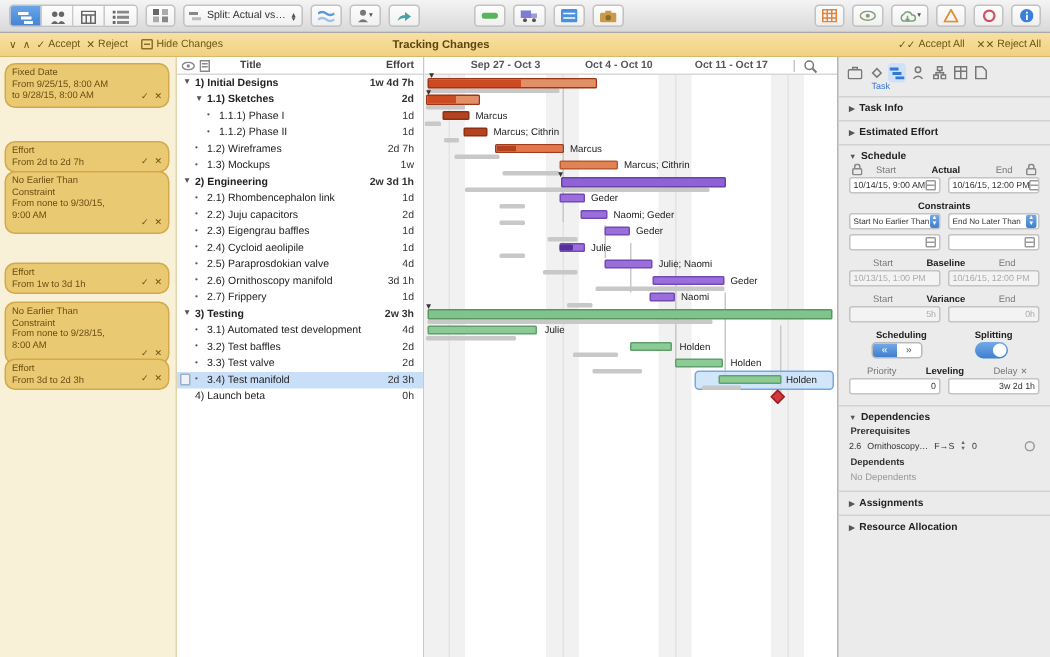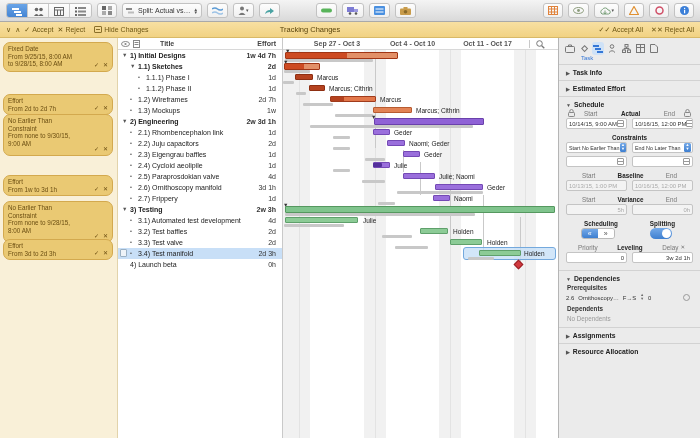--- a/index.html
+++ b/index.html
@@ -19,21 +19,21 @@
   .popup{height:15px;background:linear-gradient(#fdfdfd,#f0f0f0);border:1px solid #c2c2c2;border-radius:3px;
     display:flex;align-items:center;gap:3px;padding:0 3px;font-size:7px;color:#333;}
   .popup .arrows{font-size:4.5px;color:#555;line-height:3px;text-align:center;}
   .tb-right{margin-left:auto;display:flex;gap:5px;}
   .glyph{font-size:9px;line-height:9px;}
 
   
   .trackbar{height:16px;background:linear-gradient(#f8e0a2,#f1d283);border-bottom:1px solid #d8b968;
     display:flex;align-items:center;padding:0 6px;font-size:7px;color:#6d5614;position:relative;}
   .trackbar .grp{display:flex;align-items:center;gap:4px;}
-  .trackbar .title{position:absolute;left:310px;transform:translateX(-50%);font-weight:normal;color:#5a450e;font-size:7.5px;}
+  .trackbar .title{position:absolute;left:294px;transform:translateX(-50%);font-weight:bold;color:#5a450e;font-size:7.5px;}
   .trackbar .right{margin-left:auto;display:flex;gap:8px;}
   .tb-act{display:flex;align-items:center;gap:2px;cursor:default;}
   .chk-ico{width:8px;height:7px;border:1px solid #8a6f2a;border-radius:1px;display:inline-block;position:relative;}
   .chk-ico:before{content:"";position:absolute;left:1px;right:1px;top:2px;border-top:1px solid #8a6f2a;}
 
   
   .content{display:flex;height:400px;}
 
   
   .sidebar{width:118px;background:#f9f0d8;border-right:1px solid #e2d3ab;position:relative;flex:none;}

